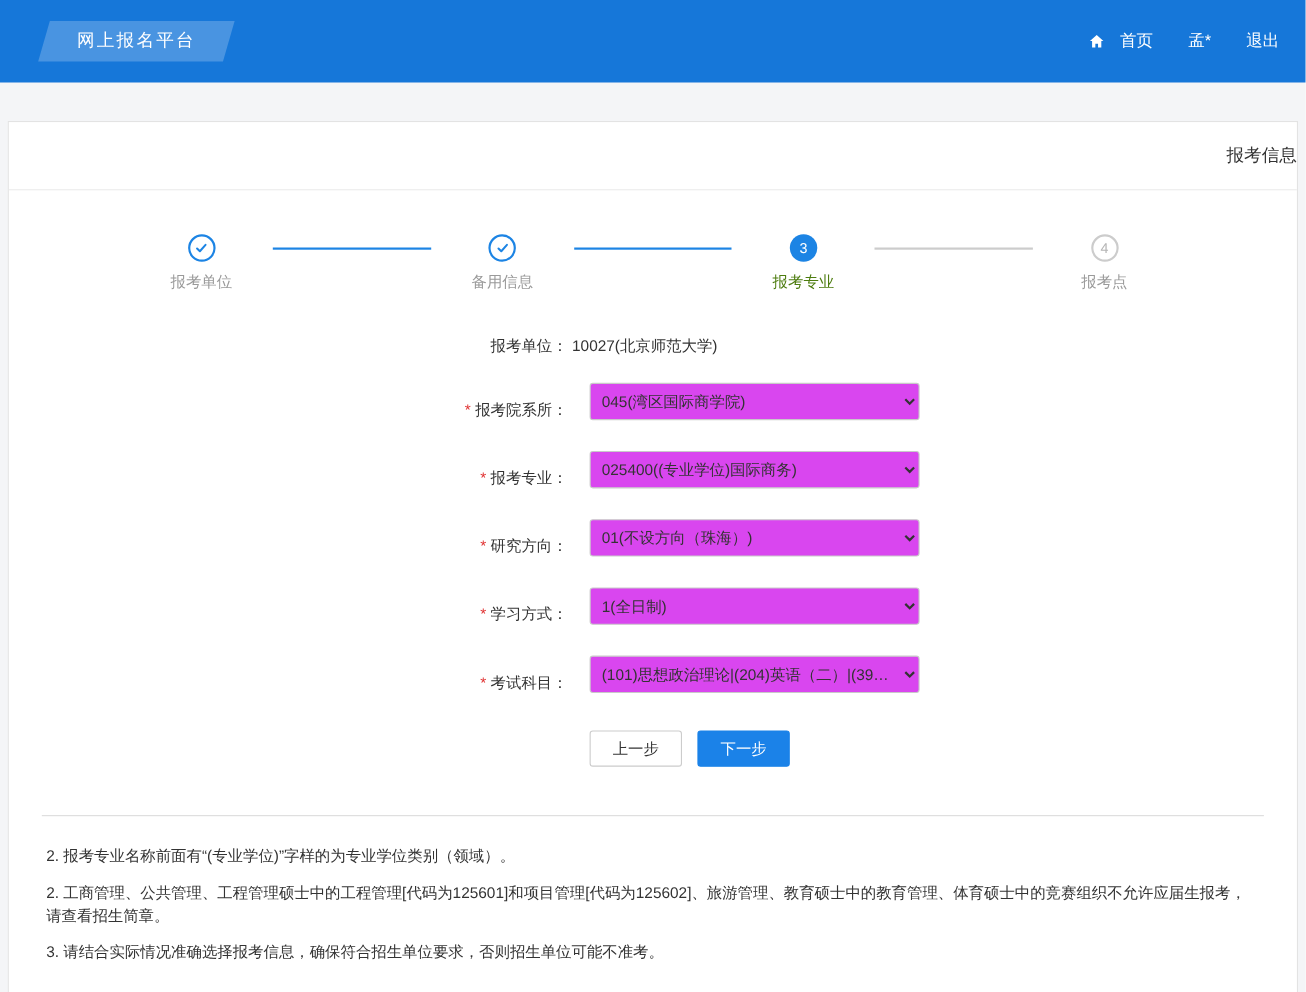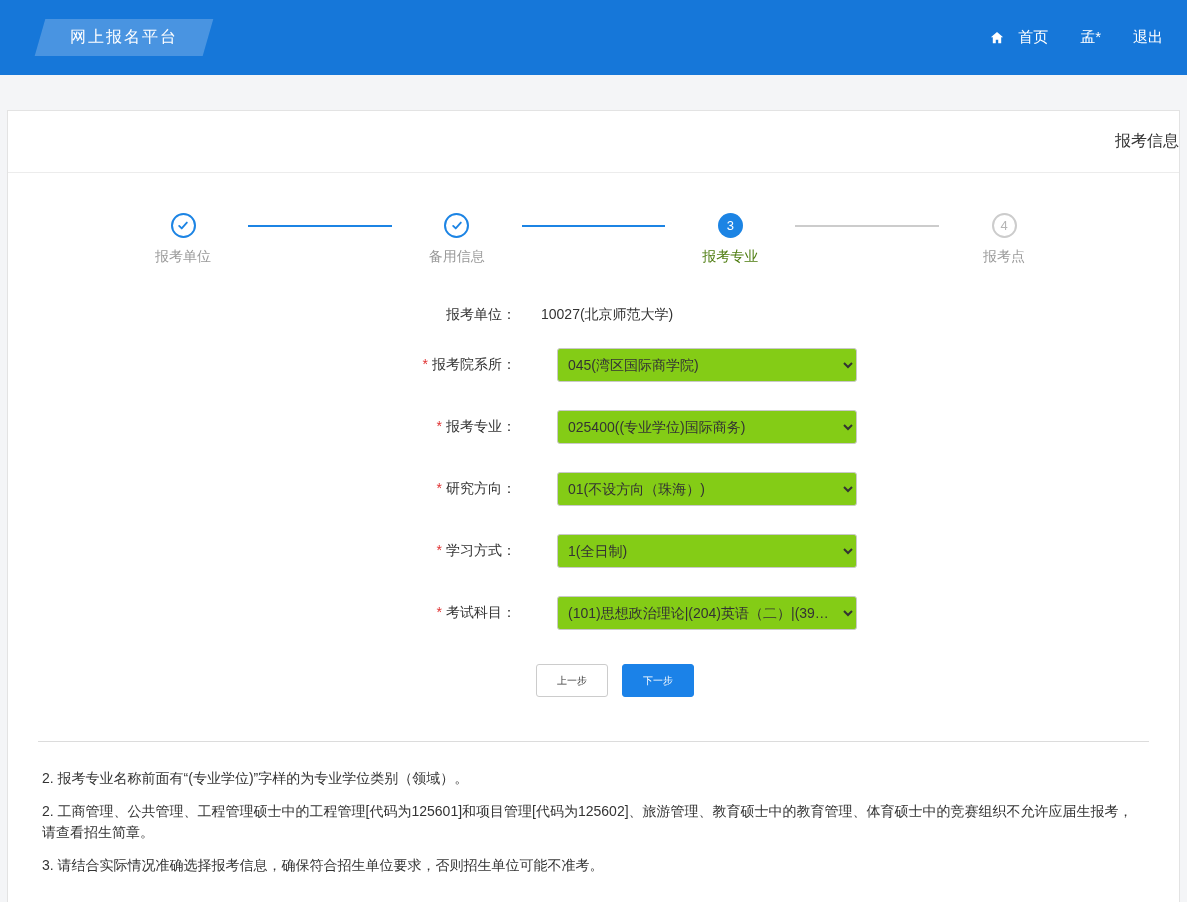--- a/index.html
+++ b/index.html
@@ -47,35 +47,35 @@
     width:25px;height:25px;border-radius:50%;
     display:flex;align-items:center;justify-content:center;font-size:13px;
   }
   .step.done .circle{border:2px solid var(--accent);color:var(--accent);background:#fff;}
   .step.current .circle{background:var(--accent);color:#fff;}
   .step.future .circle{border:2px solid #cccccc;color:#b5b5b5;background:#fff;}
   .step-label{margin-top:10px;font-size:14px;color:#9a9a9a;}
   .step.current .step-label{color:#4d7c0f;font-family:Liberation Mono, monospace;}
   
   .form{margin-top:40px;}
-  .form-row{display:flex;align-items:center;margin-bottom:28px;gap:21px;}
+  .form-row{display:flex;align-items:flex-end;margin-bottom:28px;}
   .form-row.static{margin-bottom:24px;}
   .form-label{width:508px;text-align:right;font-size:14px;color:#333;white-space:nowrap;}
   .req{color:#e03131;margin-right:4px;}
   .static-value{margin-left:4px;font-size:14px;color:#333;}
   select.dropdown{
     margin-left:20px;width:300px;height:34px;
-    border:1px solid #c9c9c9;border-radius:3px;background:#84cc16;
+    border:1px solid #c9c9c9;border-radius:3px;background:#d946ef;
     padding:0 6px;font-size:14px;color:#333;
     font-family:"Liberation Sans","DejaVu Sans",sans-serif;
   }
   
   .btn-row{display:flex;gap:14px;margin:34px 0 0 528px;}
   .btn{
-    height:33px;padding:0 20px;font-size:10px;border-radius:3px;cursor:pointer;
+    height:33px;padding:0 20px;font-size:14px;border-radius:3px;cursor:pointer;
     font-family:"Liberation Sans","DejaVu Sans",sans-serif;
     text-align:center;
   }
   .btn.prev{background:#fff;border:1px solid #ccc;color:#333;}
   .btn.next{background:var(--primary-button);border:1px solid var(--primary-button);color:#fff;}
   
   .divider{margin:44px 30px 0;border:none;border-top:1px solid #dcdcdc;}
   .notes{padding:26px 34px 16px;}
   .notes-title{font-weight:bold;font-size:15px;color:#222;margin-bottom:14px;}
   .note{font-size:14px;color:#333;line-height:1.55;margin-bottom:11px;}

